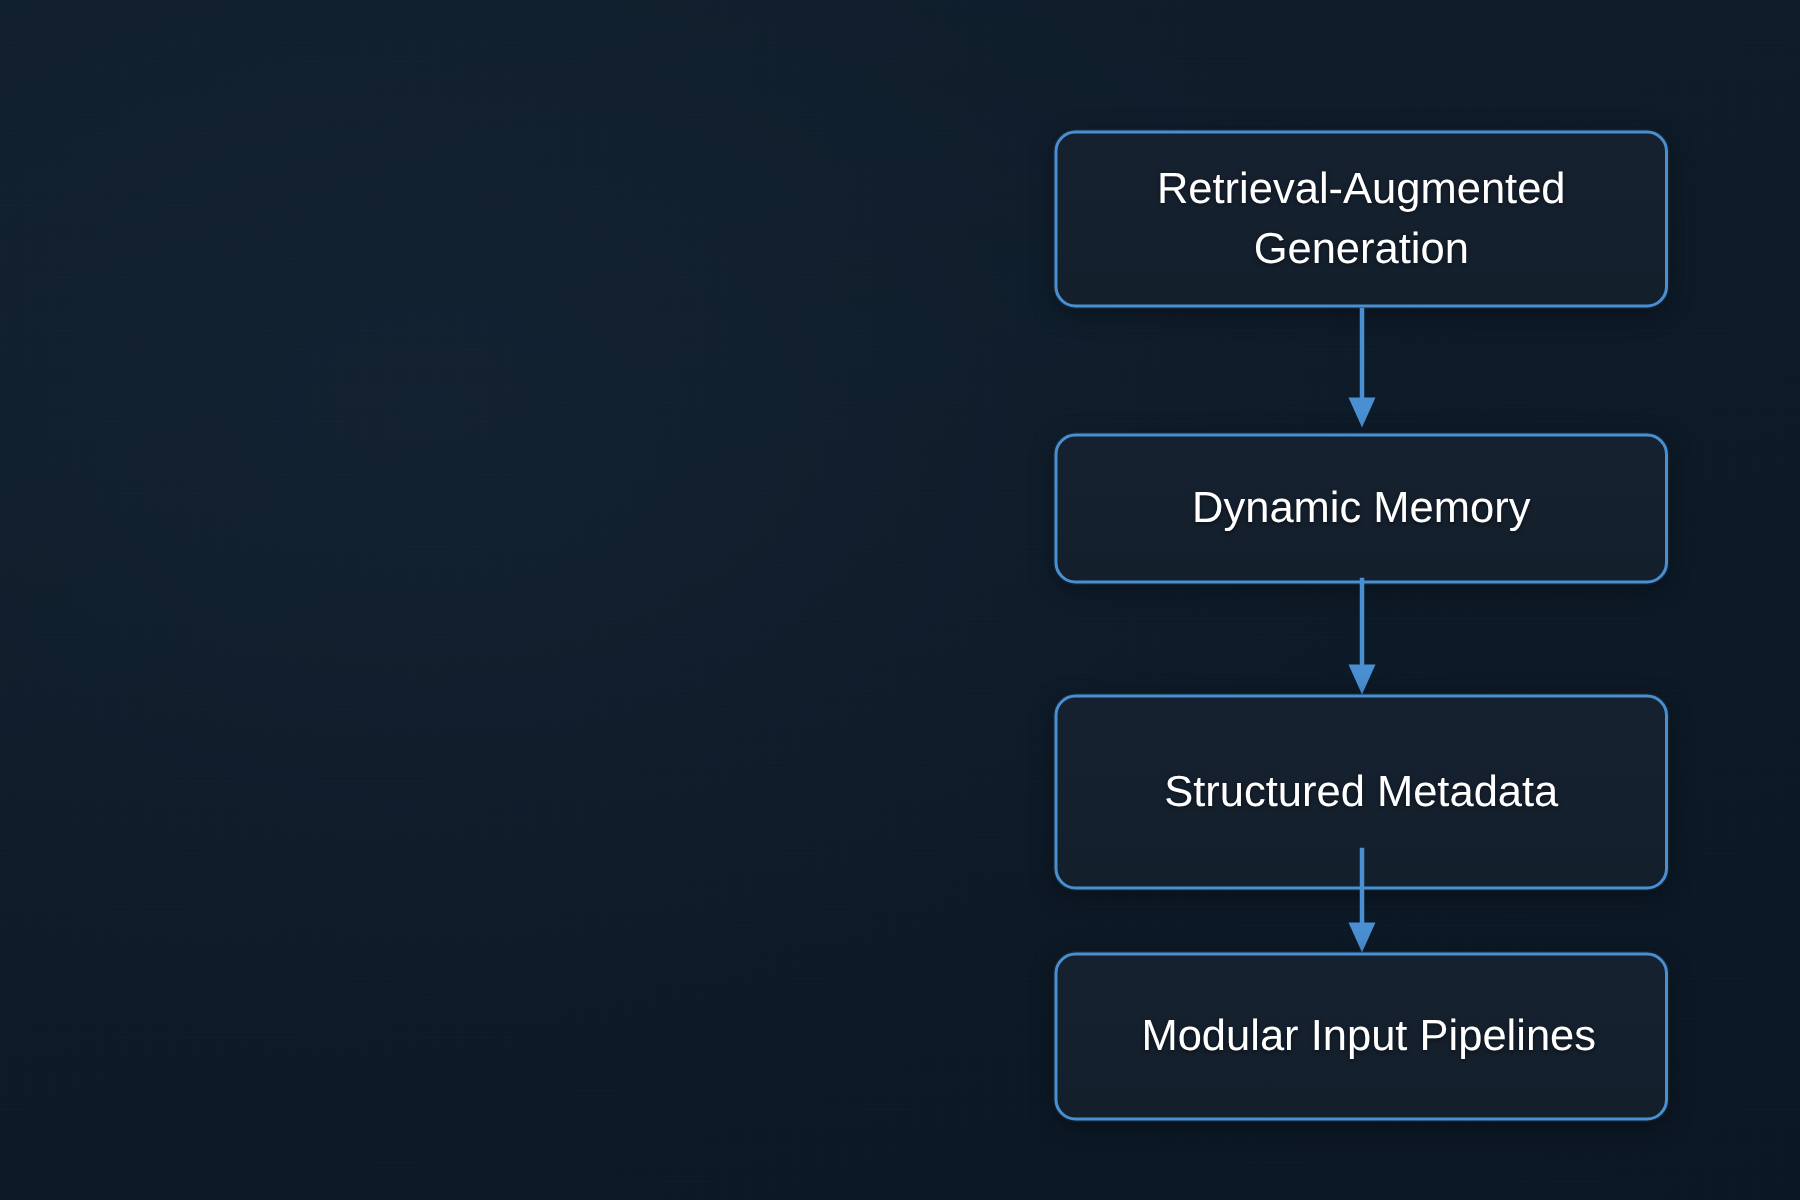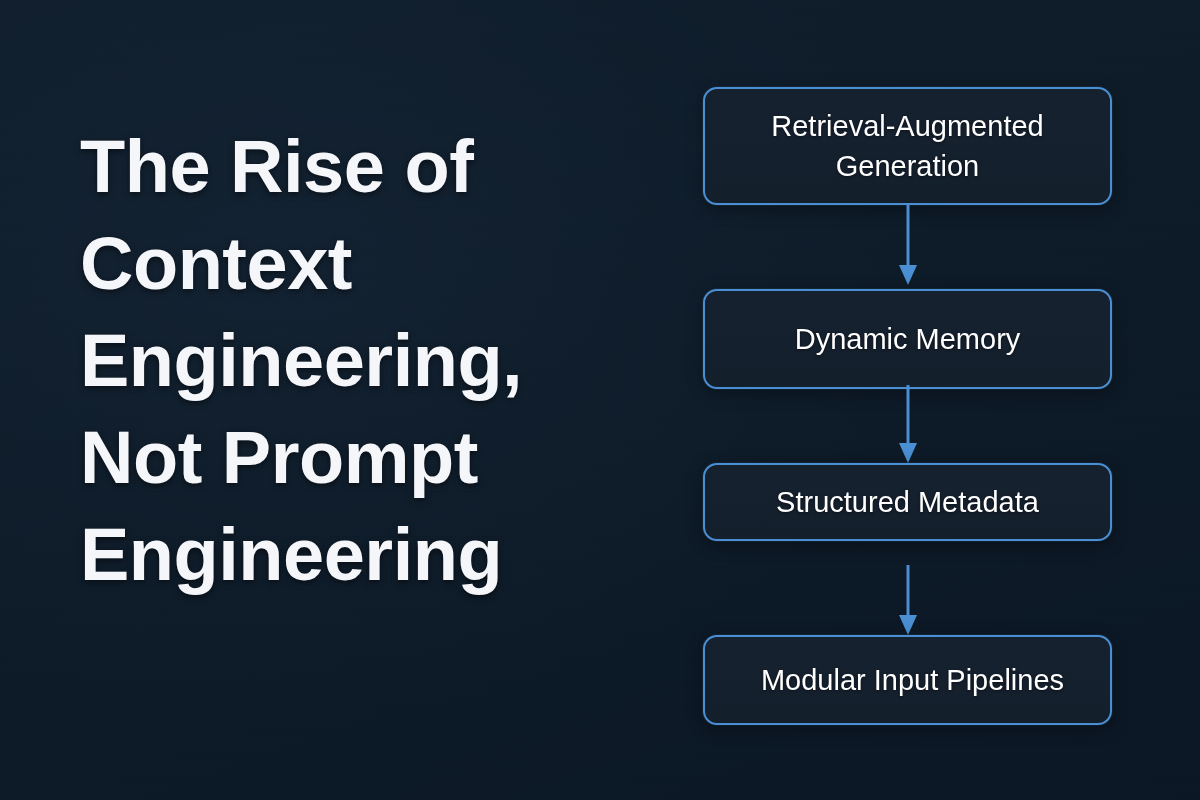--- a/index.html
+++ b/index.html
@@ -81,49 +81,42 @@
     line-height: 40px;
     font-weight: normal;
     color: #ffffff;
     text-align: center;
     padding: 0 16px;
     text-shadow: 0 1px 3px rgba(0,0,0,0.5);
   }
 
   .box-1 { top: 0px;   height: 118px; }
   .box-2 { top: 202px; height: 100px; }
-  .box-3 { top: 376px; height: 78px; }
-  .box-4 { top: 548px; height: 90px; padding-left: 10px; }
+  .box-3 { top: 376px; height: 130px; }
+  .box-4 { top: 548px; height: 112px; padding-left: 10px; }
 
   .flow-arrow {
     position: absolute;
     left: 50%;
     transform: translateX(-50%);
     width: 24px;
   }
   .arrow-1 { top: 118px; height: 80px; }
   .arrow-2 { top: 298px; height: 78px; }
   .arrow-3 { top: 478px; height: 70px; }
 
   .flow-arrow svg { display: block; width: 24px; height: 100%; }
 </style>
 </head>
 <body>
 
 <div id="canvas">
 
   <div id="grain"></div>
 
-  <div id="headline">
-    <span class="headline-line">The Rise of</span>
-    <span class="headline-line">Context</span>
-    <span class="headline-line">Engineering,</span>
-    <span class="headline-line">Not Prompt</span>
-    <span class="headline-line">Engineering</span>
-  </div>
 
   <div id="flow">
 
     <div class="flow-box box-1">
       <span class="flow-box-label">Retrieval-Augmented Generation</span>
     </div>
 
     <div class="flow-arrow arrow-1">
       <svg viewBox="0 0 24 80" preserveAspectRatio="none" xmlns="http://www.w3.org/2000/svg">
         <line x1="12" y1="0" x2="12" y2="62" stroke="#4a8fd1" stroke-width="3"></line>

